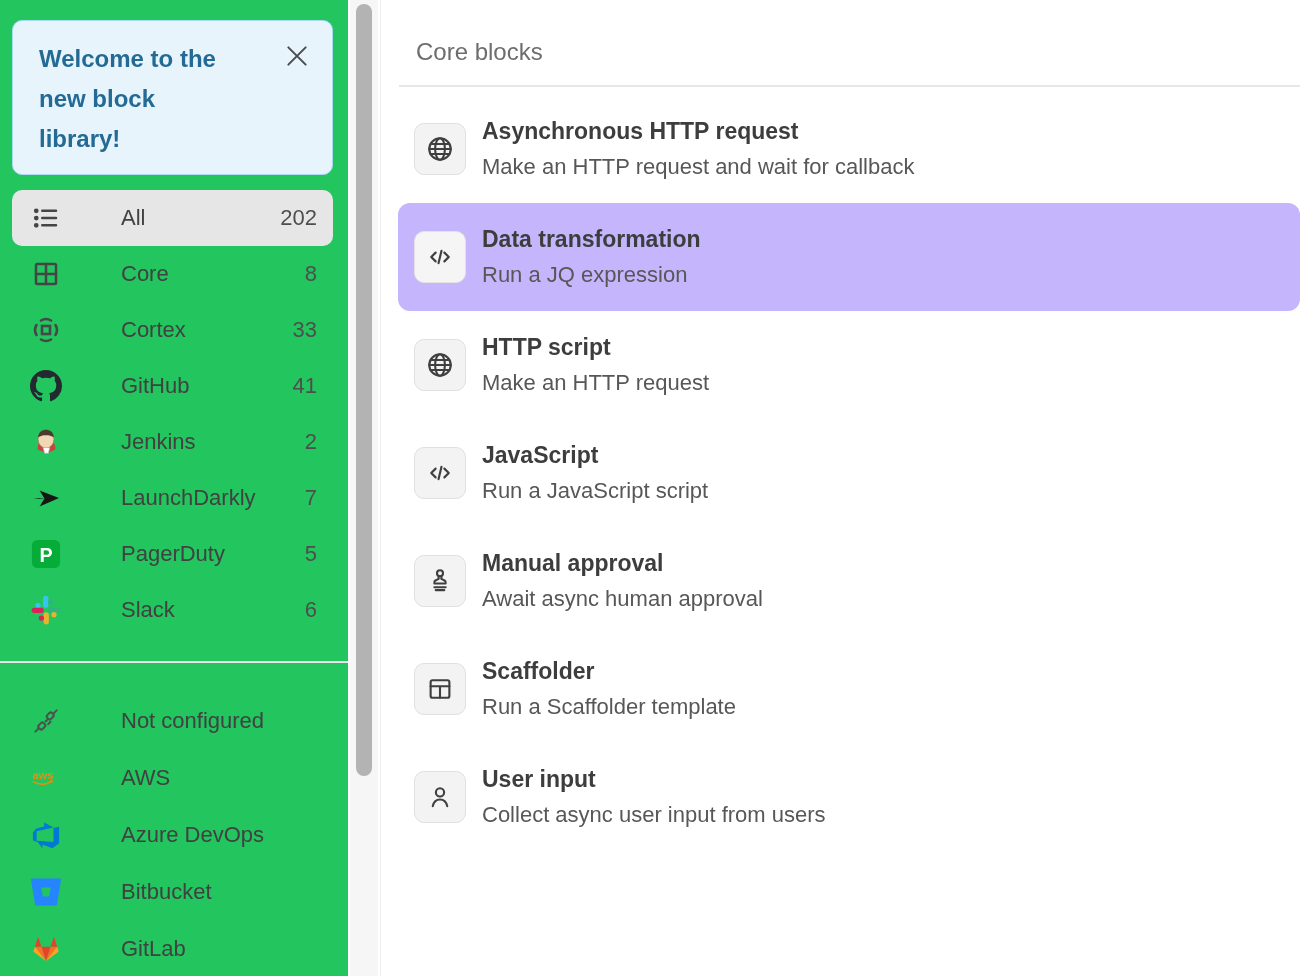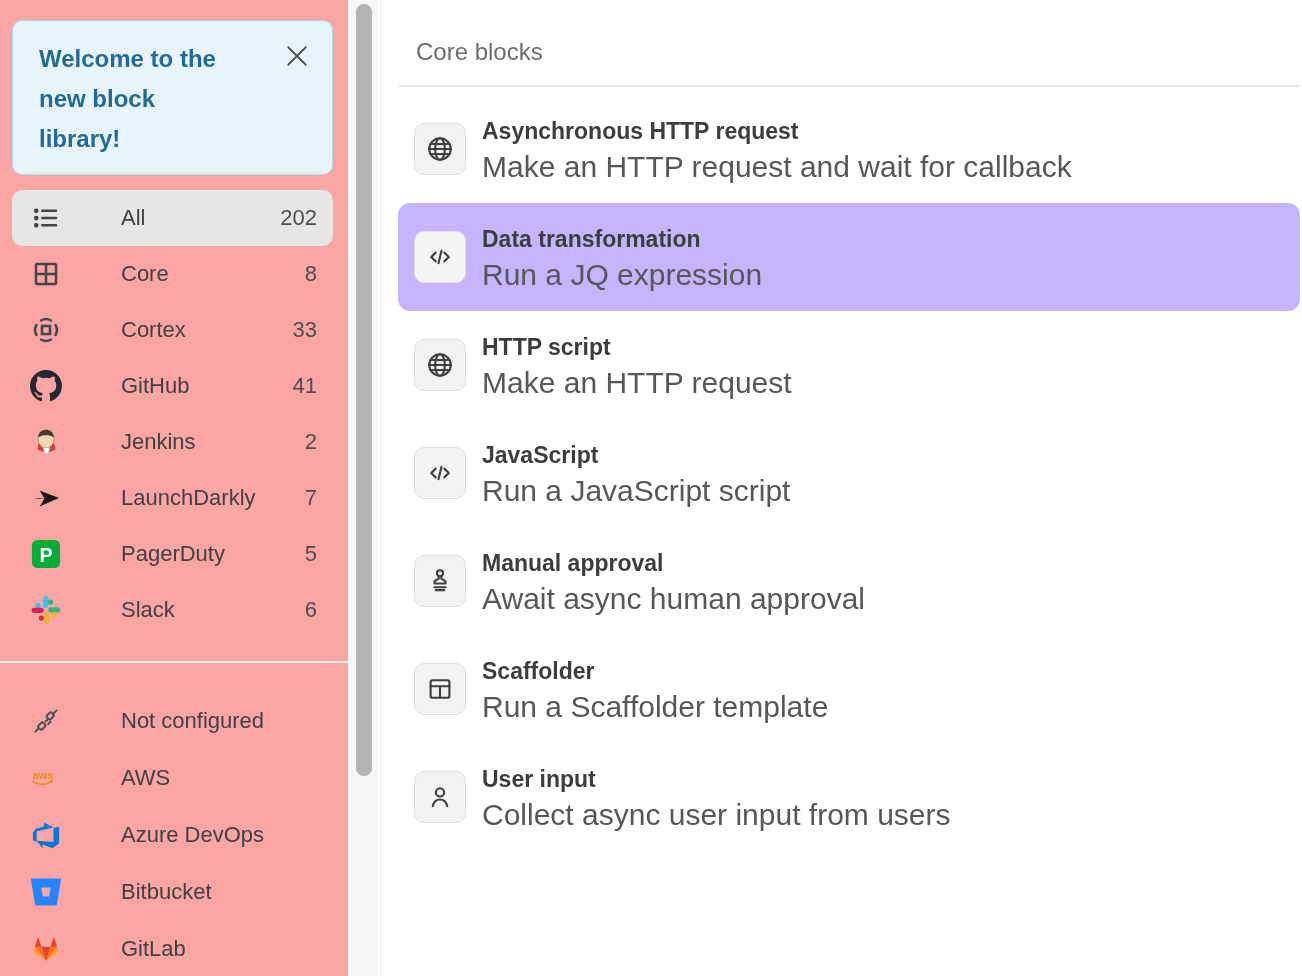--- a/index.html
+++ b/index.html
@@ -1,21 +1,21 @@
 <!DOCTYPE html>
 <html><head>
 <meta charset="utf-8">
 <style>
   html,body{margin:0;padding:0;background:#fff;}
   body{width:1302px;height:976px;overflow:hidden;font-family:"Liberation Sans",sans-serif;
        -webkit-font-smoothing:antialiased;color:#3f3f3f;position:relative;}
   .app{position:absolute;inset:0;}
 
   
-  .sidebar{position:absolute;left:0;top:0;bottom:0;width:348px;background:#fca5a5;}
+  .sidebar{position:absolute;left:0;top:0;bottom:0;width:348px;background:#22c55e;}
   .banner{position:relative;margin:20px 15px 0 12px;height:155px;background:#e7f4fc;
           border:1.5px solid #a9d9f3;border-radius:10px;box-sizing:border-box;}
   .banner-text{position:absolute;left:26px;top:18px;width:215px;font-size:24px;font-weight:600;
                line-height:40px;color:#236a94;white-space:pre-line;}
   .banner-close{position:absolute;right:22px;top:22px;width:26px;height:26px;cursor:pointer;}
 
   .cat-list{margin-top:15px;}
   .cat-row{display:flex;align-items:center;height:56px;margin:0 15px 0 12px;padding:0 16px 0 18px;
            border-radius:10px;box-sizing:border-box;cursor:pointer;gap:44px;}
   .cat-row.selected{background:#e6e6e6;}
@@ -38,21 +38,21 @@
   .main-divider{height:2px;background:#e7e7e7;margin:19px 0 0 1px;}
   .blocks{margin-top:8px;}
   .block-row{display:flex;align-items:center;height:108px;padding:0 16px;border-radius:12px;
              box-sizing:border-box;cursor:pointer;}
   .block-row.highlighted{background:#c4b5fd;}
   .icon-box{width:52px;height:52px;flex:none;background:#f3f3f3;border:1.5px solid #e0e0e0;
             border-radius:10px;display:flex;align-items:center;justify-content:center;box-sizing:border-box;}
   .block-row.highlighted .icon-box{background:#f5f5f5;border-color:#e3e3e3;}
   .block-text{margin-left:16px;}
   .block-title{font-size:23px;font-weight:700;color:#3d3d3d;line-height:35px;}
-  .block-desc{font-size:30px;font-weight:400;color:#575757;line-height:36px;}
+  .block-desc{font-size:22px;font-weight:400;color:#575757;line-height:36px;}
 
   svg{display:block;}
   .stroke-ic{stroke:#3f3f3f;fill:none;stroke-width:1.7;stroke-linecap:round;stroke-linejoin:round;}
 </style>
 </head>
 <body>
 
 <div class="app">
 
   <aside class="sidebar">

